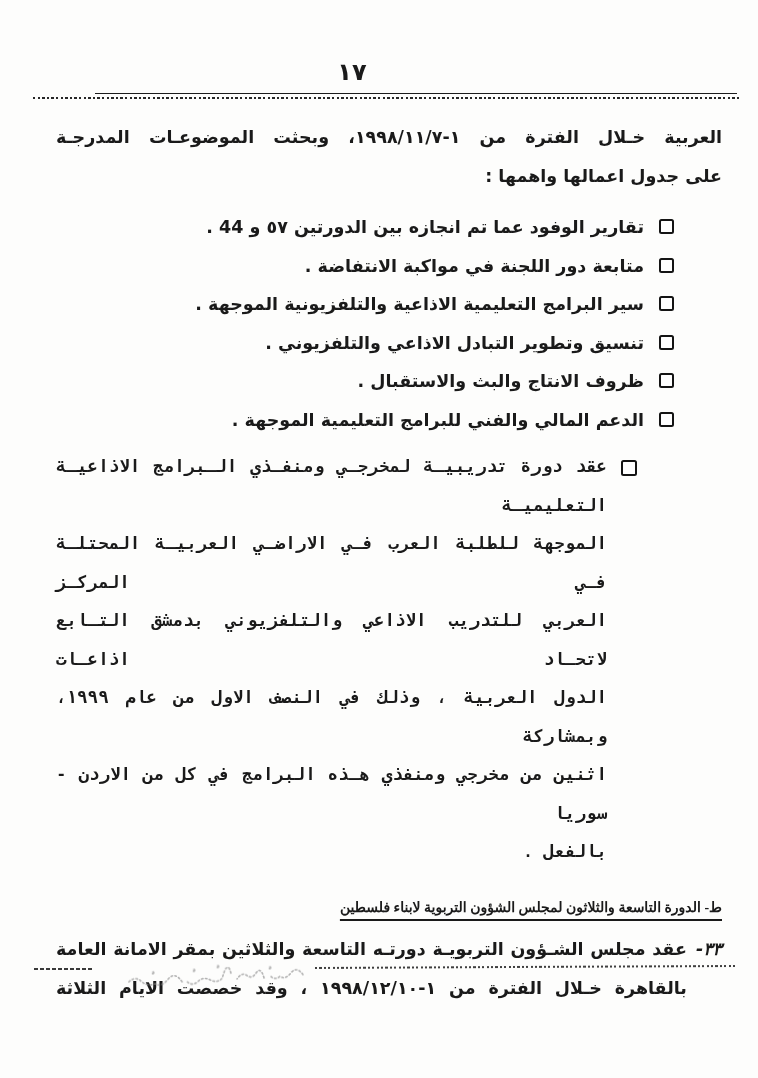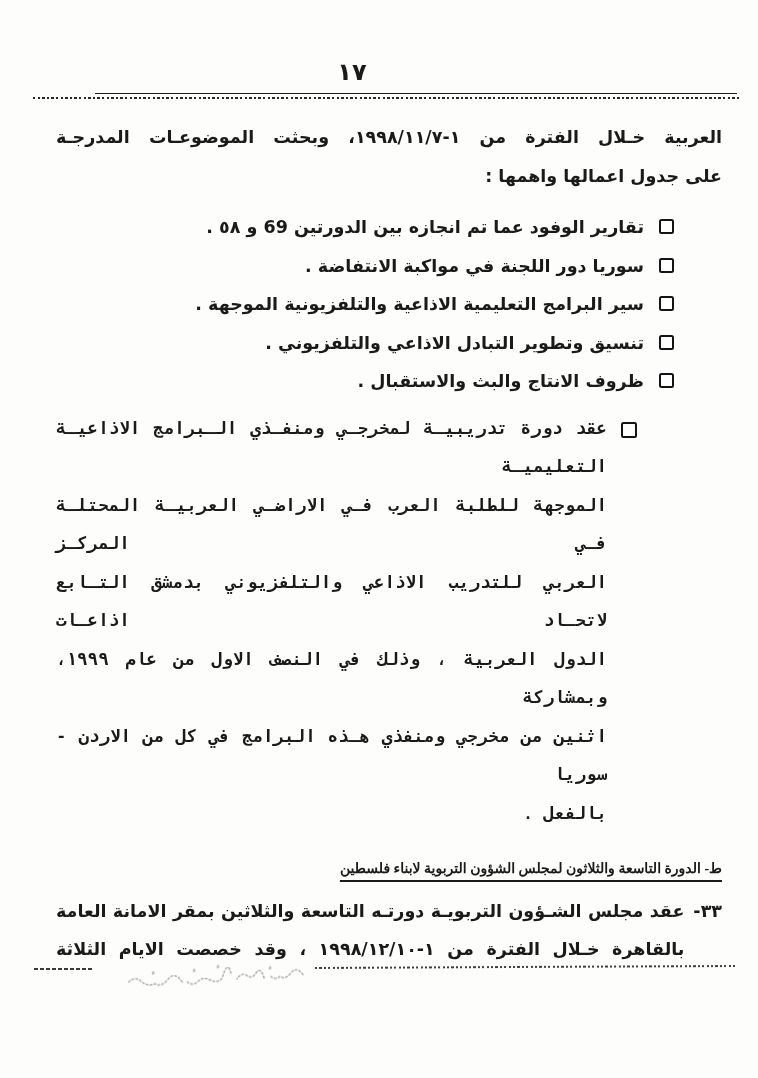--- a/index.html
+++ b/index.html
@@ -35,21 +35,21 @@
   }
   .decision{margin-top:9px;}
   .rec{margin-top:8px;margin-left:0;margin-right:85px;display:flex;align-items:flex-start;font-family:Liberation Mono, monospace;}
   .rec-lines{flex:1 1 auto;min-width:0;}
   .heading-wrap{margin-top:15px;text-align:right;}
   .heading{
     text-decoration:underline;text-underline-offset:7px;
     text-decoration-thickness:1.8px;font-size:14px;font-family:Liberation Serif, serif;
   }
   .item33{margin-top:3px;display:flex;align-items:flex-start;}
-  .item33-num{flex:0 0 auto;margin-left:9px;}
+  .item33-num{flex:0 0 auto;margin-left:9px;font-style:italic;}
   .item33-lines{flex:1 1 auto;min-width:0;}
   .footer{position:absolute;top:958px;left:20px;right:20px;height:40px;}
   .footer-dash{
     position:absolute;left:14px;top:10px;width:58px;height:2px;
     background:repeating-linear-gradient(90deg,#3a3a3a 0 4px,transparent 4px 6px);
   }
   .footer-dotted{
     position:absolute;left:295px;right:2px;top:8px;height:2px;
     background:repeating-linear-gradient(90deg,#3f3f3f 0 2.2px,transparent 2.2px 4.4px);
     transform:rotate(-0.25deg);
@@ -66,25 +66,26 @@
   <div class="rule-dotted"></div>
 
   <div class="content">
 
     <div>
       <div class="jline">العربية خـلال الفترة من ١-١٩٩٨/١١/٧، وبحثت الموضوعـات المدرجـة</div>
       <div class="rline">على جدول اعمالها واهمها :</div>
     </div>
 
     <div class="agenda">
-      <div class="rline"><span class="sq"></span><span>تقارير الوفود عما تم انجازه بين الدورتين 69 و ٥٨ .</span></div>
-      <div class="rline"><span class="sq"></span><span>سوريا دور اللجنة في مواكبة الانتفاضة .</span></div>
+      <div class="rline"><span class="sq"></span><span>تقارير الوفود عما تم انجازه بين الدورتين ٥٧ و 44 .</span></div>
+      <div class="rline"><span class="sq"></span><span>متابعة دور اللجنة في مواكبة الانتفاضة .</span></div>
       <div class="rline"><span class="sq"></span><span>سير البرامج التعليمية الاذاعية والتلفزيونية الموجهة .</span></div>
       <div class="rline"><span class="sq"></span><span>تنسيق وتطوير التبادل الاذاعي والتلفزيوني .</span></div>
       <div class="rline"><span class="sq"></span><span>ظروف الانتاج والبث والاستقبال .</span></div>
+      <div class="rline"><span class="sq"></span><span>الدعم المالي والفني للبرامج التعليمية الموجهة .</span></div>
     </div>
 
     <div class="decision">
     </div>
 
     <div class="rec">
       <span class="sq-rec"></span>
       <div class="rec-lines">
         <div class="jline">عقد دورة تدريبيـة لمخرجـي ومنفـذي الـبرامج الاذاعيـة التعليميـة</div>
         <div class="jline">الموجهة للطلبة العرب فـي الاراضـي العربيـة المحتلـة فـي المركـز</div>

